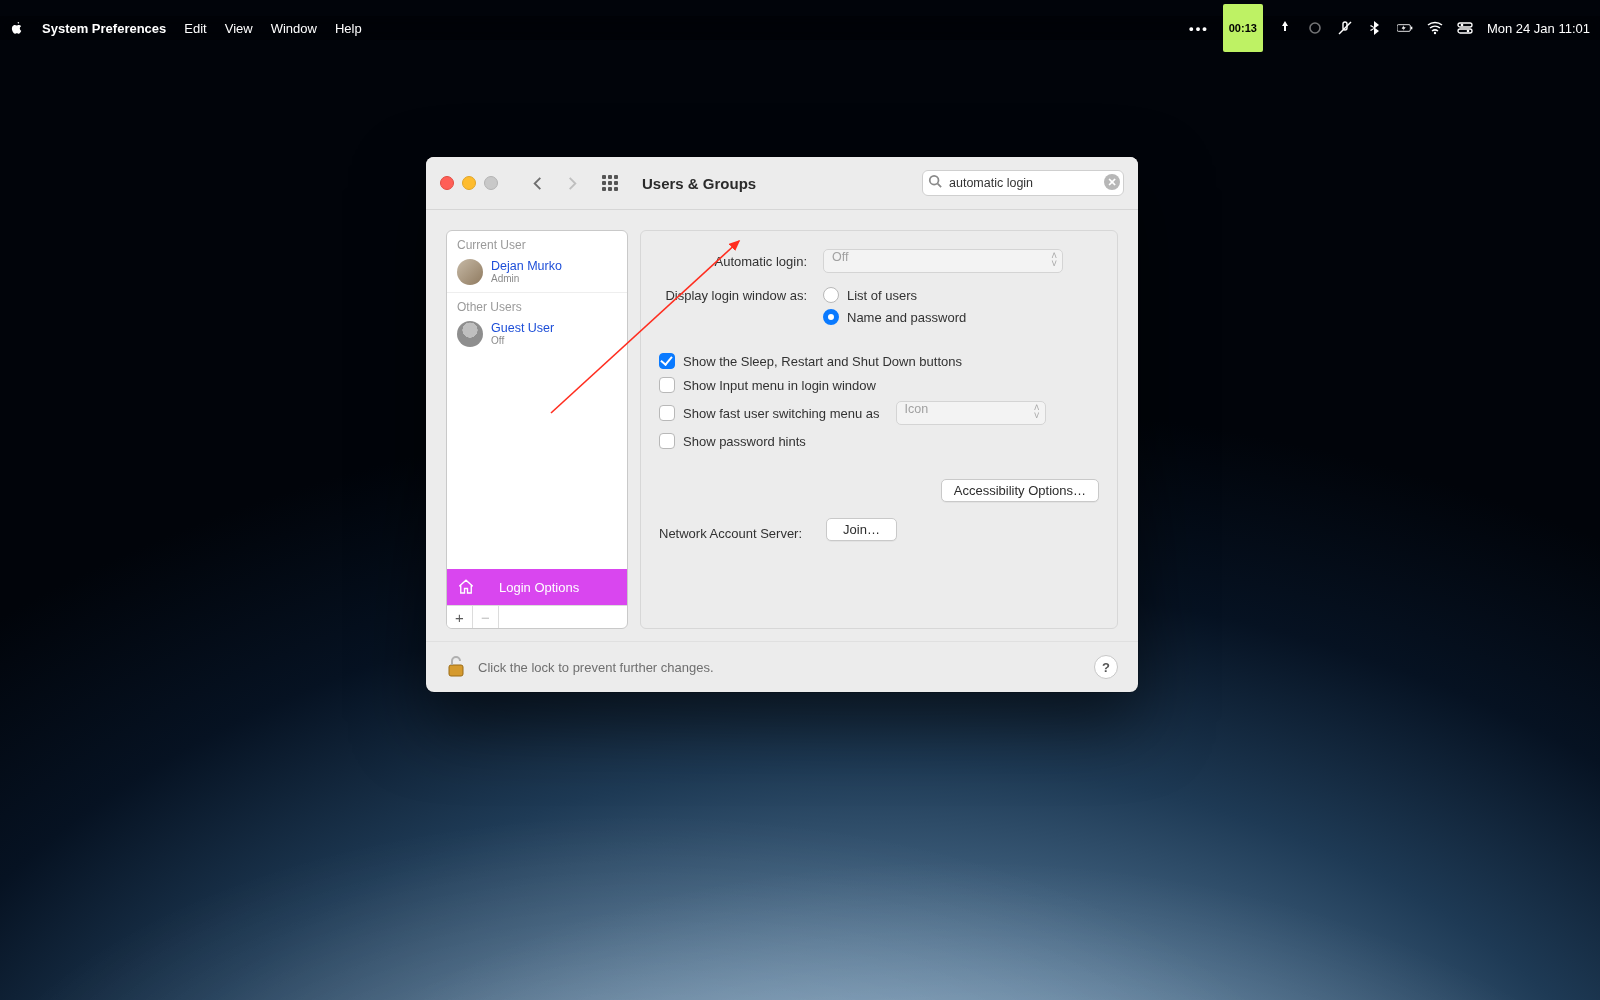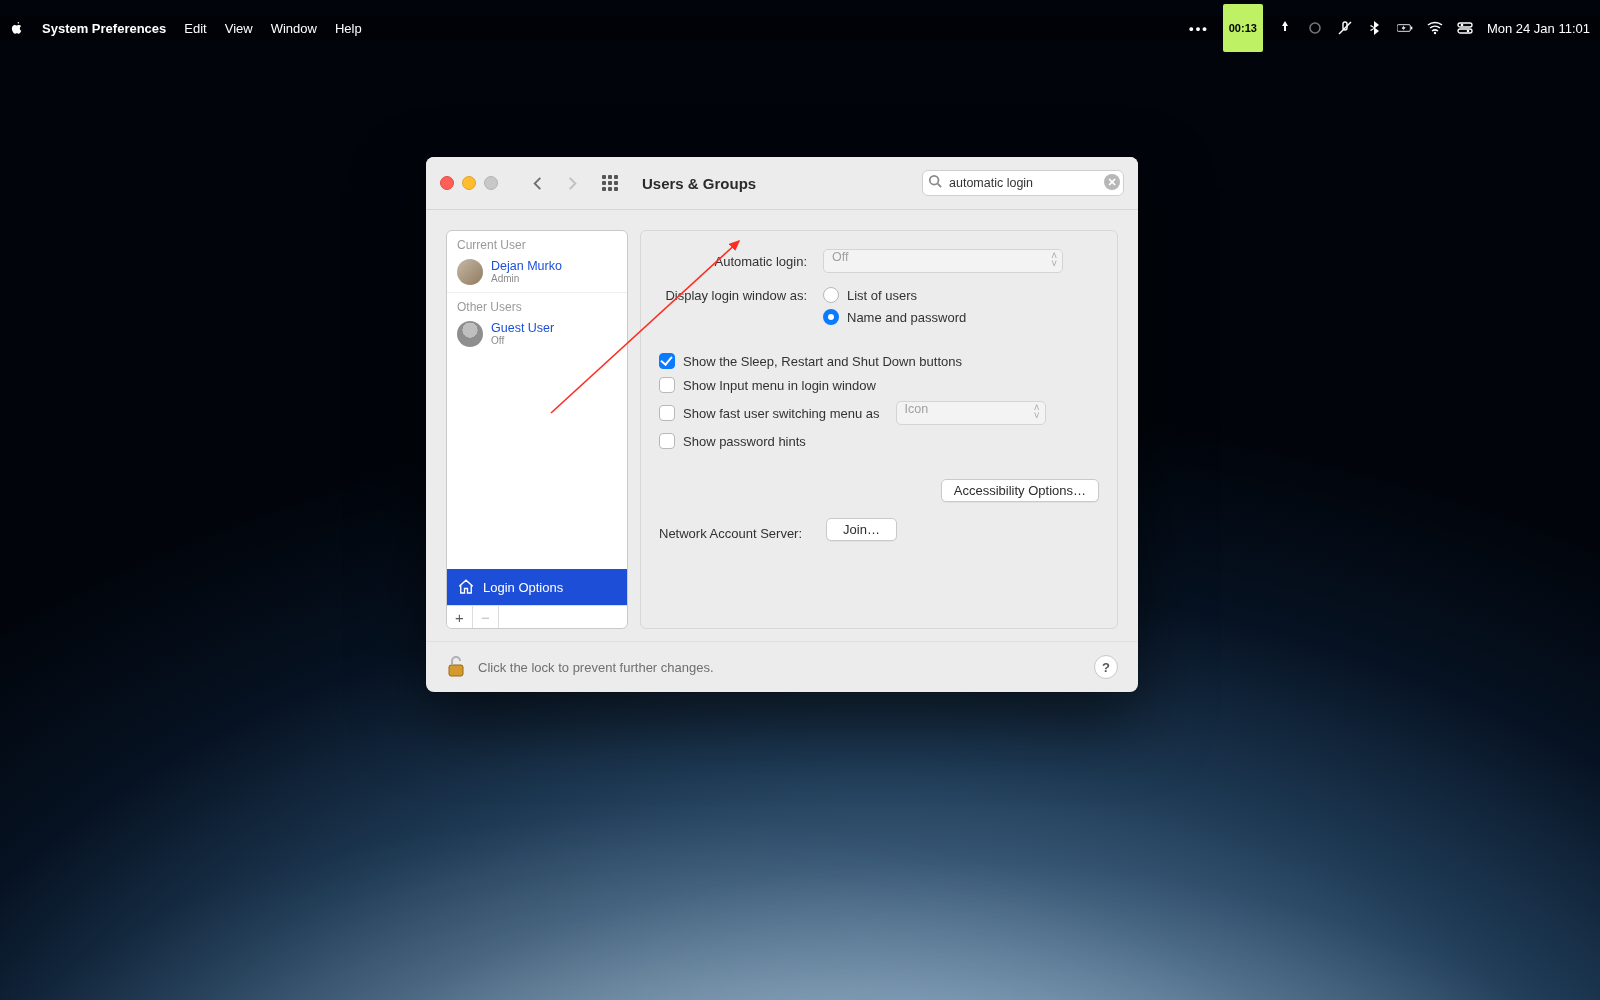--- a/index.html
+++ b/index.html
@@ -99,21 +99,21 @@
   .side-hdr{color:#9a9a9a;font-size:12px;padding:7px 10px 4px}
   .user-row{display:flex;align-items:center;gap:8px;padding:3px 10px 7px}
   .avatar{width:26px;height:26px;border-radius:50%;background:linear-gradient(135deg,#c6b9a6,#8f7a5f);flex:none}
   .avatar.generic{background:radial-gradient(circle at 50% 35%,#bfbfbf 0 35%,#8e8e8e 36% 100%)}
   .urow-text{line-height:1.15}
   .urow-text .name{font-size:12.5px;color:#1d4ed8}
   .urow-text .role{font-size:10px;color:#8a8a8a}
 
   .side-spacer{flex:1}
   .login-options{
-    background:#1d4ed8;color:#fff;height:36px;display:flex;align-items:center;gap:8px;padding:0 10px;font-size:13px
+    background:#d946ef;color:#fff;height:36px;display:flex;align-items:center;gap:24px;padding:0 10px;font-size:13px
   }
   .login-options svg{width:18px;height:18px;fill:none;stroke:#fff;stroke-width:1.8}
   .side-footer{
     border-top:1px solid #dcdcdc;height:22px;display:flex
   }
   .side-footer button{
     width:26px;border:none;background:#fff;border-right:1px solid #dcdcdc;color:#5a5a5a;font-size:15px;line-height:1
   }
   .side-footer button:last-child{color:#bdbdbd}
 

